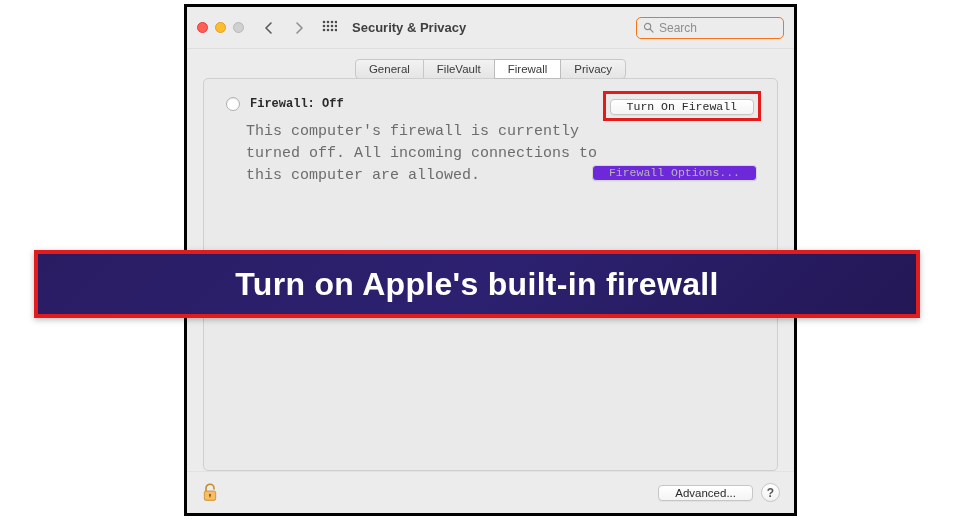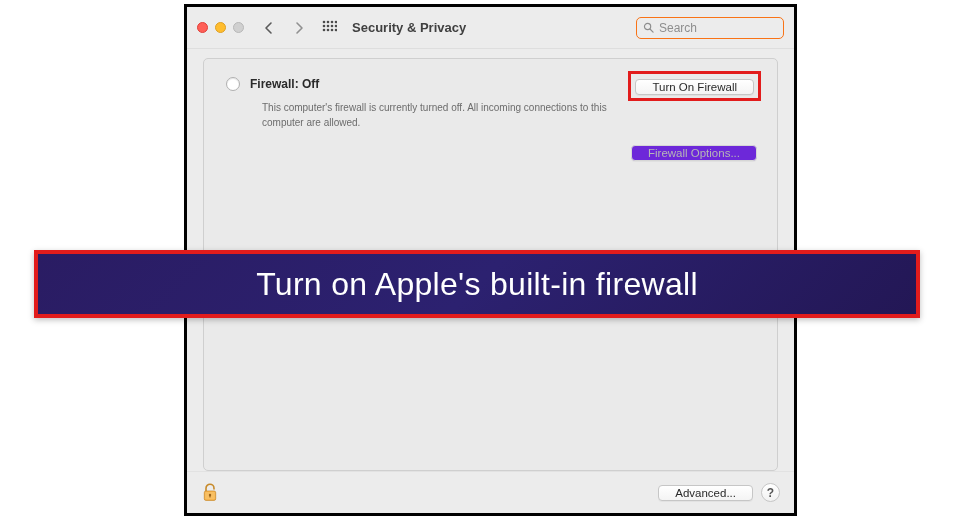--- a/index.html
+++ b/index.html
@@ -68,29 +68,30 @@
     .tab:last-child{border-radius:0 4px 4px 0;}
     .tab.active{background:#fff; position:relative; z-index:1;border-color:#bcbcbc;}
     .panel {
       margin-top:-1px;
       border:1px solid #cfcfcf;
       border-radius:5px;
       background:#eaeaea;
       flex:1;
       padding:18px 22px;
       position:relative;
+      font-family:Liberation Mono, monospace;
     }
     .status-row{display:flex;align-items:center;gap:10px;margin-bottom:10px;}
     .radio{
       width:14px;height:14px;border-radius:50%;
       border:1.5px solid #b0b0b0;background:#fff;
       box-shadow:inset 0 1px 1px rgba(0,0,0,.1);
     }
     .status-label{font-size:12px;font-weight:700;color:#2a2a2a;}
-    .desc{font-size:10px;color:#6c6c6c;margin-left:36px;max-width:380px;line-height:1.45;}
+    .desc{font-size:15px;color:#6c6c6c;margin-left:20px;max-width:380px;line-height:1.45;}
     .btn {
       display:inline-flex;align-items:center;justify-content:flex-start;
       height:16px;padding:0 16px;
       border:1px solid #c6c6c6;border-radius:4px;
       background:linear-gradient(#ffffff,#f4f4f4);
       font-size:11.5px;color:#2a2a2a;
       box-shadow:0 1px 0 rgba(0,0,0,.04);
       white-space:nowrap;
     }
     .btn.disabled{color:#b6b6b6;border-color:#d6d6d6;background:#6d28d9;}
@@ -113,21 +114,21 @@
       display:flex;align-items:center;justify-content:center;
       font-size:12px;color:#555;font-weight:600;
     }
     .overlay-banner{
       position:absolute;
       left:34px; top:250px;
       width:886px; height:68px;
       border:4px solid #e21c1c;
       background:linear-gradient(135deg,#2a1c63 0%, #2c2170 50%, #231755 100%);
       display:flex;align-items:center;justify-content:center;
-      color:#fff;font-weight:400;font-size:32px;
+      color:#fff;font-weight:700;font-size:32px;
       letter-spacing:.3px;
       box-shadow:0 2px 6px rgba(0,0,0,.25);
     }
   </style>
 </head>
 <body>
 
 <div class="frame">
   <div class="toolbar">
     <div class="traffic">
@@ -168,20 +169,26 @@
     <div class="search">
       <svg width="11" height="11" viewBox="0 0 12 12">
           <circle cx="5" cy="5" r="3.4" stroke="#8e8e8e" stroke-width="1.3" fill="none"></circle>
           <line x1="7.6" y1="7.6" x2="11" y2="11" stroke="#8e8e8e" stroke-width="1.3" stroke-linecap="round"></line>
         </svg>
       <span>Search</span>
     </div>
   </div>
 
   <div class="content">
+    <div class="tabs">
+      <div class="tab"><span>General</span></div>
+      <div class="tab"><span>FileVault</span></div>
+      <div class="tab active"><span>Firewall</span></div>
+      <div class="tab"><span>Privacy</span></div>
+    </div>
 
     <div class="panel">
       <div class="status-row">
         <div class="radio"></div>
         <div class="status-label">Firewall: Off</div>
       </div>
       <div class="desc">This computer's firewall is currently turned off. All incoming connections to this computer are allowed.</div>
 
       <div class="turn-on-wrap">
         <div class="btn">

